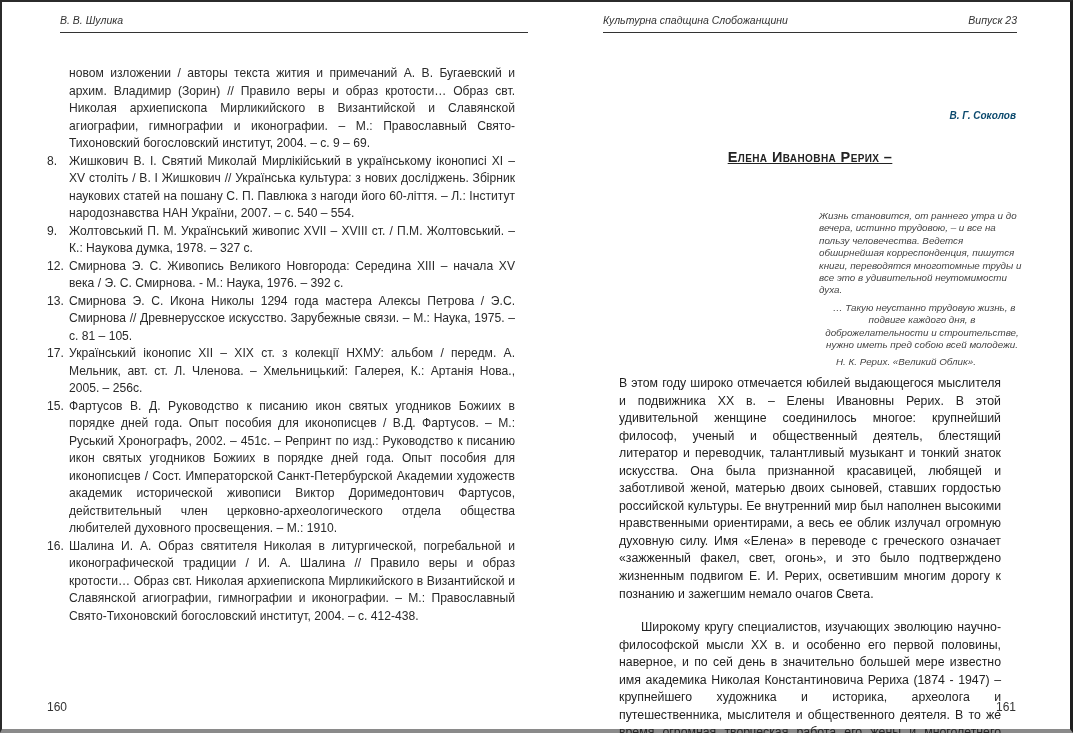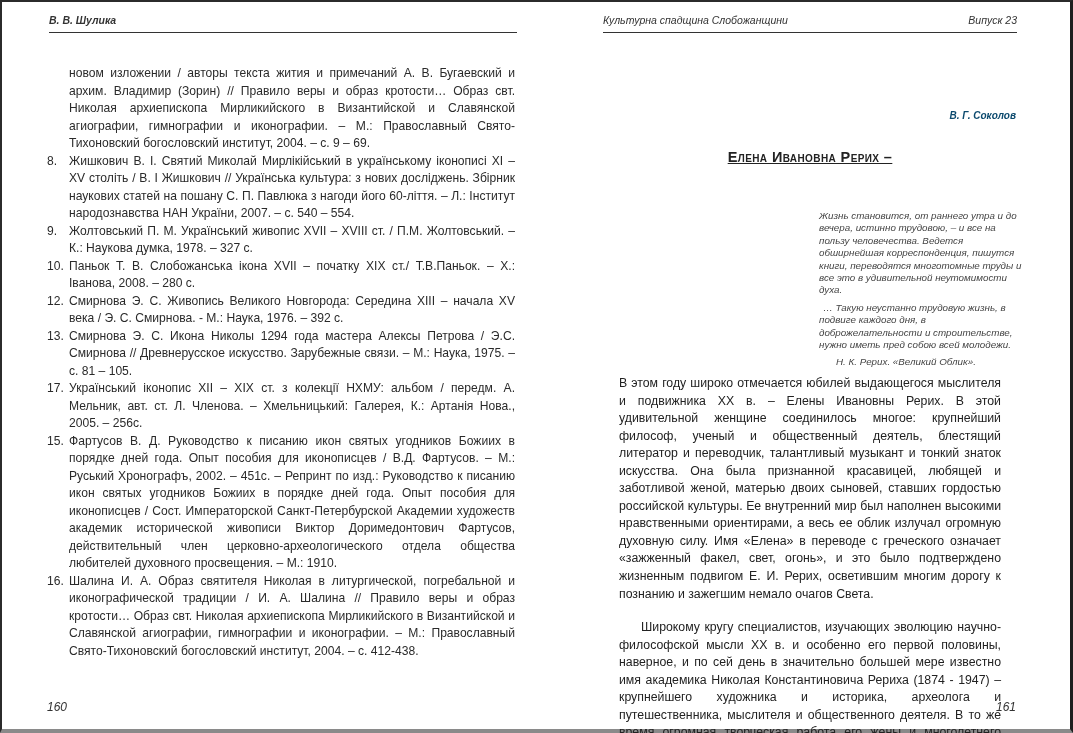--- a/index.html
+++ b/index.html
@@ -14,47 +14,47 @@
     }
     .page { position: absolute; top: 0; height: 729px; }
     .page.left { left: 2px; width: 534px; }
     .page.right { left: 536px; width: 534px; }
 
     .running-head {
       position: absolute; top: 14px; height: 16px; border-bottom: 1px solid #333;
       font-style: italic; font-size: 10.5px; color: #333; display: flex;
       justify-content: space-between; align-items: flex-start; padding-bottom: 2px;
     }
-    .left .running-head { left: 47px; width: 468px; font-weight: bold; }
+    .left .running-head { left: 58px; width: 468px; }
     .right .running-head { left: 67px; width: 414px; }
 
     .refs { position: absolute; left: 45px; top: 37px; width: 468px; font-size: 12.1px; line-height: 17.5px; }
     .ref-cont { padding-left: 22px; text-align: justify; margin-top: 28px; }
     .ref { display: flex; text-align: justify; }
     .ref .num { width: 22px; flex: none; }
     .ref .txt { flex: 1; }
 
-    .folio { position: absolute; top: 700px; font-size: 12px; color: #333; font-style: italic; }
+    .folio { position: absolute; top: 700px; font-size: 12px; color: #333; }
     .left .folio { left: 45px; }
     .right .folio { left: 460px; }
 
     .author { position: absolute; right: 54px; top: 110px; font-weight: bold; font-style: italic; font-size: 10px; color: #0c4a6e; }
     .title {
       position: absolute; left: 67px; width: 414px; top: 150px; text-align: center;
       font-weight: bold; font-size: 12.5px; line-height: 15px; color: #222; letter-spacing: 0.4px; text-decoration: underline;
     }
     .title .t1 { font-variant: small-caps; font-size: 14.5px; }
     .title .t2 { text-transform: uppercase; font-size: 12px; }
 
     .epigraph {
       position: absolute; left: 283px; width: 206px; top: 210px; font-style: italic;
       font-size: 9.8px; line-height: 12.4px; color: #444;
     }
     .epigraph p { margin: 0 0 5px 0; }
-    .epigraph .q2 { text-indent: 4px; }
+    .epigraph .q2 { text-indent: 4px; text-align: center; }
     .epigraph .attr { margin-left: 17px; }
 
     .body-text { position: absolute; left: 67px; width: 414px; top: 359px; font-size: 12.3px; line-height: 17.55px; color: #222; }
     .body-text p { margin: 16px; text-align: justify; }
     .body-text p + p { text-indent: 22px; }
   </style>
 </head>
 <body>
 
 <div class="frame"></div>
@@ -66,24 +66,20 @@
 
   <div class="refs">
     <div class="ref-cont">новом изложении / авторы текста жития и примечаний А. В. Бугаевский и архим. Владимир (Зорин) // Правило веры и образ кротости… Образ свт. Николая архиепископа Мирликийского в Византийской и Славянской агиографии, гимнографии и иконографии. – М.: Православный Свято-Тихоновский богословский институт, 2004. – с. 9 – 69.</div>
     <div class="ref">
         <span class="num">8.</span>
         <span class="txt">Жишкович В. І. Святий Миколай Мирлікійський в українському іконописі XI – XV століть / В. І Жишкович // Українська культура: з нових досліджень. Збірник наукових статей на пошану С. П. Павлюка з нагоди його 60-ліття. – Л.: Інститут народознавства НАН України, 2007. – с. 540 – 554.</span>
       </div>
     <div class="ref">
         <span class="num">9.</span>
         <span class="txt">Жолтовський П. М. Український живопис XVII – XVIII ст. / П.М. Жолтовський. – К.: Наукова думка, 1978. – 327 с.</span>
-      </div>
-    <div class="ref">
-        <span class="num">10.</span>
-        <span class="txt">Паньок Т. В. Слобожанська ікона XVII – початку XIX ст./ Т.В.Паньок. – Х.: Іванова, 2008. – 280 с.</span>
       </div>
     <div class="ref">
         <span class="num">12.</span>
         <span class="txt">Смирнова Э. С. Живопись Великого Новгорода: Середина XIII – начала XV века / Э. С. Смирнова. - М.: Наука, 1976. – 392 с.</span>
       </div>
     <div class="ref">
         <span class="num">13.</span>
         <span class="txt">Смирнова Э. С. Икона Николы 1294 года мастера Алексы Петрова / Э.С. Смирнова // Древнерусское искусство. Зарубежные связи. – М.: Наука, 1975. – с. 81 – 105.</span>
       </div>
     <div class="ref">

